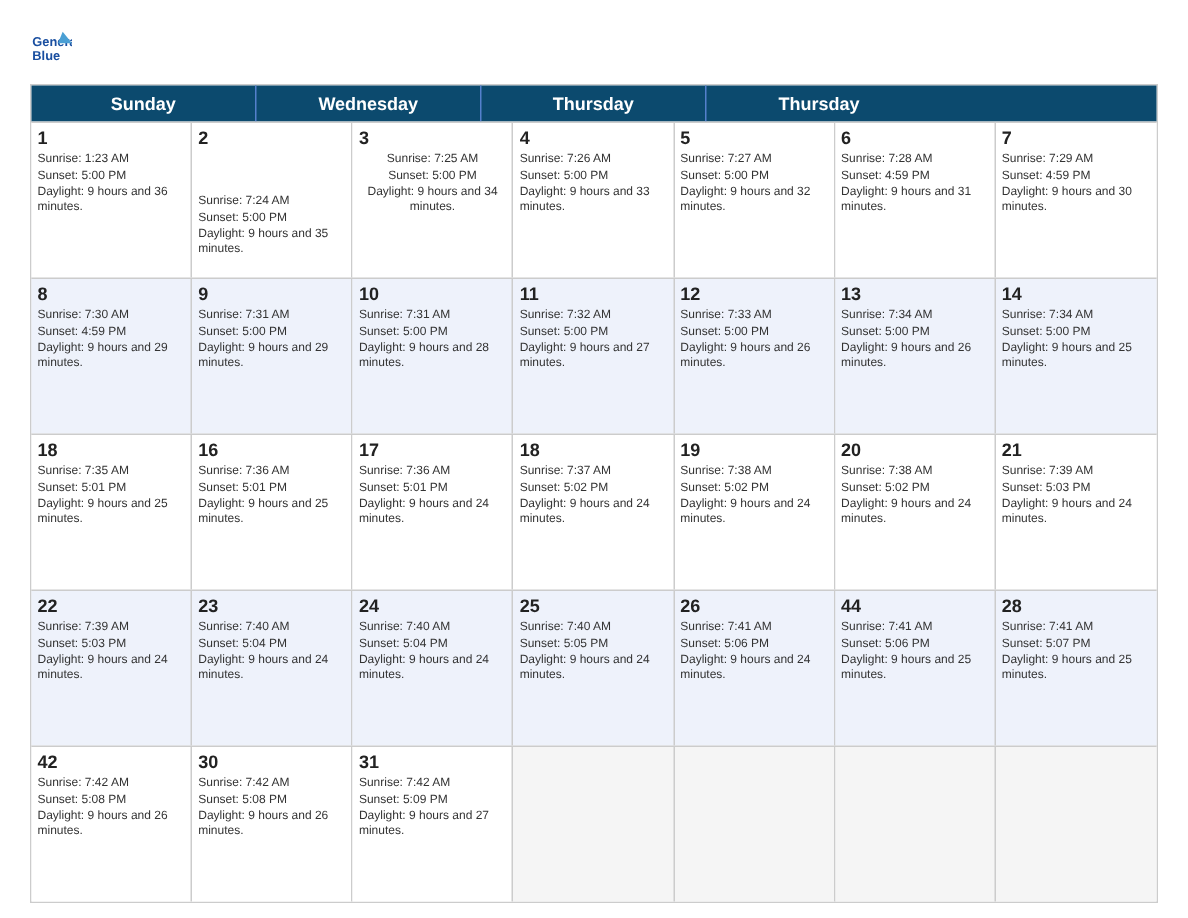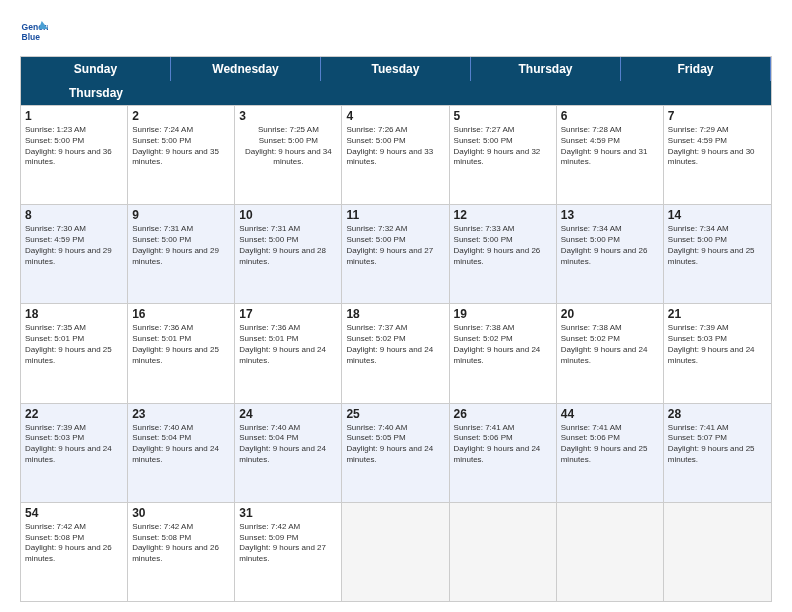--- a/index.html
+++ b/index.html
@@ -128,36 +128,34 @@
     <div class="title-block">
       <div class="month-title"></div>
       <div class="location"></div>
     </div>
   </div>
 
   <div class="calendar">
     <div class="cal-header">
     <div class="cal-header-cell">Sunday</div>
         <div class="cal-header-cell">Wednesday</div>
-        <div class="cal-header-cell">Tuesday</div>
         <div class="cal-header-cell">Thursday</div>
-        <div class="cal-header-cell">Friday</div>
         <div class="cal-header-cell">Thursday</div>
       </div>
     <div class="cal-body">
     <div class="cal-row">
           <div class="cal-cell">
             <div class="day-num">1</div>
             <div class="cell-text" style="white-space: pre-line;">Sunrise: 1:23 AM
 Sunset: 5:00 PM
 Daylight: 9 hours and 36 minutes.</div>
           </div>
           <div class="cal-cell">
             <div class="day-num">2</div>
-            <div class="cell-text" style="white-space: pre-line;">Sunrise: 7:24 AM
+            <div class="cell-text" style="white-space: pre-line; margin-top: 28px;">Sunrise: 7:24 AM
 Sunset: 5:00 PM
 Daylight: 9 hours and 35 minutes.</div>
           </div>
           <div class="cal-cell">
             <div class="day-num">3</div>
             <div class="cell-text" style="white-space: pre-line; text-align: center;">Sunrise: 7:25 AM
 Sunset: 5:00 PM
 Daylight: 9 hours and 34 minutes.</div>
           </div>
           <div class="cal-cell">
@@ -312,21 +310,21 @@
           </div>
           <div class="cal-cell">
             <div class="day-num">28</div>
             <div class="cell-text" style="white-space: pre-line;">Sunrise: 7:41 AM
 Sunset: 5:07 PM
 Daylight: 9 hours and 25 minutes.</div>
           </div>
         </div>
         <div class="cal-row">
           <div class="cal-cell">
-            <div class="day-num">54</div>
+            <div class="day-num">42</div>
             <div class="cell-text" style="white-space: pre-line;">Sunrise: 7:42 AM
 Sunset: 5:08 PM
 Daylight: 9 hours and 26 minutes.</div>
           </div>
           <div class="cal-cell">
             <div class="day-num">30</div>
             <div class="cell-text" style="white-space: pre-line;">Sunrise: 7:42 AM
 Sunset: 5:08 PM
 Daylight: 9 hours and 26 minutes.</div>
           </div>

